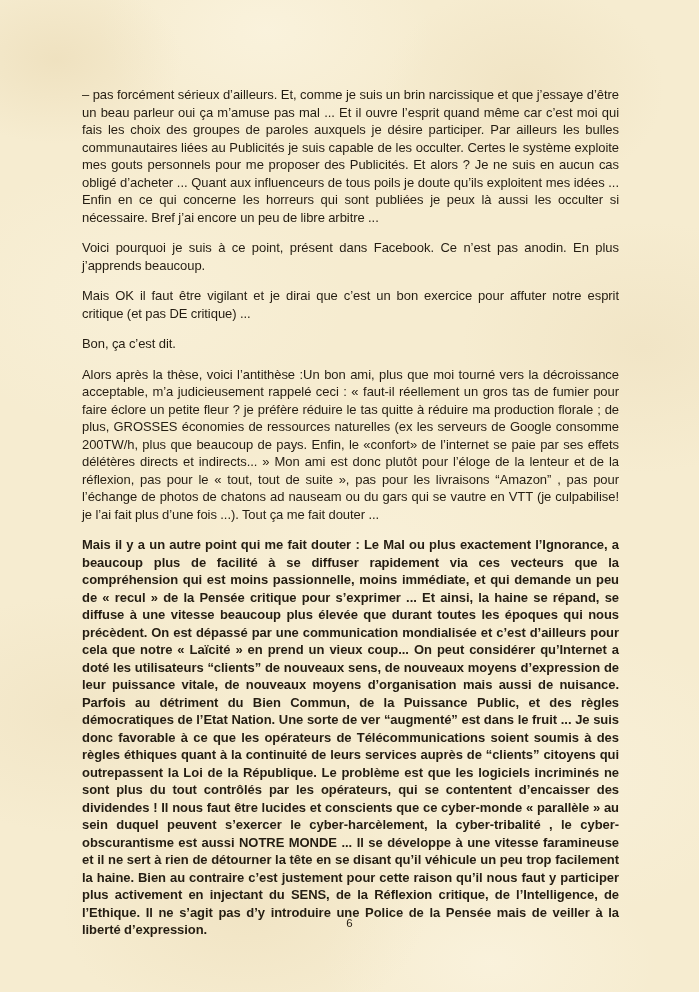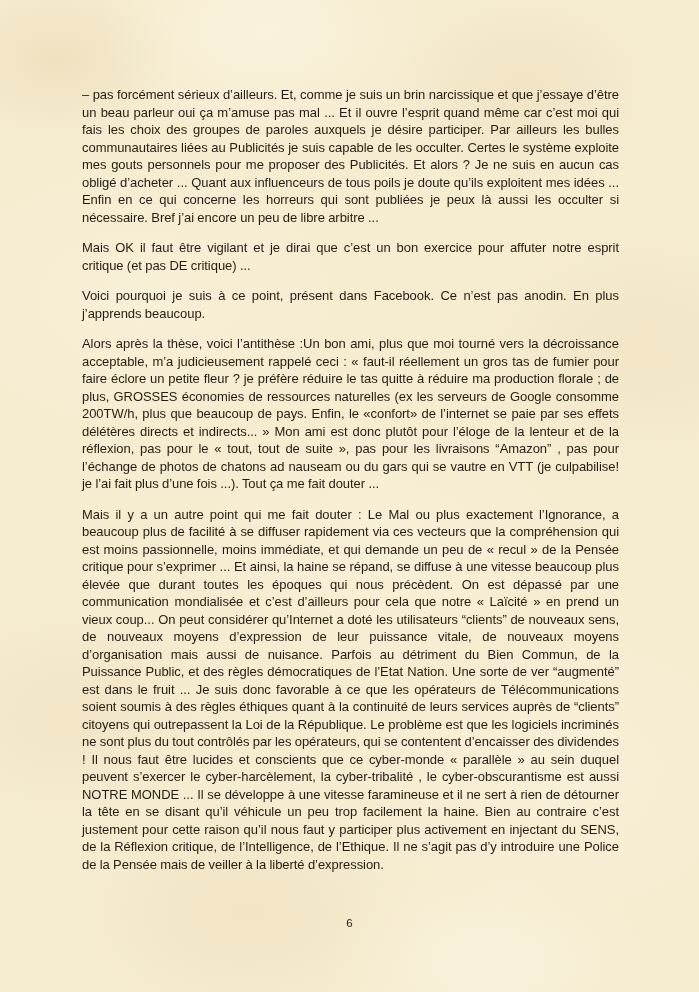--- a/index.html
+++ b/index.html
@@ -36,39 +36,40 @@
   }
   .para {
     margin: 0 0 13px 0;
     font-size: 13px;
     line-height: 17.5px;
     text-align: justify;
     letter-spacing: -0.05px;
     word-spacing: -0.2px;
     color: var(--ink, #241d12);
   }
-  .para:last-child { margin-bottom: 0; }
+  .para:last-child { margin-bottom: 0; font-weight: bold; }
   .run { font-style: normal; }
   .run.italic { }
   .page-number {
     position: absolute;
     top: 916px;
     left: 0;
     width: 100%;
     text-align: center;
     font-size: 11.5px;
     line-height: 14px;
     color: var(--ink, #241d12);
   }
 </style>
 </head>
 <body>
 
 <main class="page">
   <section class="content">
       <p class="para"><span class="run">– pas forcément sérieux d’ailleurs. Et, comme je suis un brin narcissique et que j’essaye d’être un beau parleur oui ça m’amuse pas mal ... Et il ouvre l’esprit quand même car c’est moi qui fais les choix des groupes de paroles auxquels je désire participer. Par ailleurs les bulles communautaires liées au Publicités je suis capable de les occulter. Certes le système exploite mes gouts personnels pour me proposer des Publicités. Et alors ? Je ne suis en aucun cas obligé d’acheter ... Quant aux influenceurs de tous poils je doute qu’ils exploitent mes idées ... Enfin en ce qui concerne les horreurs qui sont publiées je peux là aussi les occulter si nécessaire. Bref j’ai encore un peu de libre arbitre ...</span></p>
+      <p class="para"><span class="run">Voici pourquoi je suis à ce point, présent dans Facebook. Ce n’est pas anodin. En plus j’apprends beaucoup.</span></p>
       <p class="para"><span class="run">Mais OK il faut être vigilant et je dirai que c’est un bon exercice pour affuter notre esprit critique (et pas DE critique) ...</span></p>
-      <p class="para"><span class="run">Voici pourquoi je suis à ce point, présent dans Facebook. Ce n’est pas anodin. En plus j’apprends beaucoup.</span></p>
+      <p class="para"><span class="run">Bon, ça c’est dit.</span></p>
       <p class="para"><span class="run">Alors après la thèse, voici l’antithèse :Un bon ami, plus que moi tourné vers la décroissance acceptable, m’a judicieusement rappelé ceci : « </span><span class="run italic">faut-il réellement un gros tas de fumier pour faire éclore un petite fleur ? je préfère réduire le tas quitte à réduire ma production florale ; de plus, GROSSES économies de ressources naturelles (ex les serveurs de Google consomme 200TW/h, plus que beaucoup de pays. Enfin, le «confort» de l’internet se paie par ses effets délétères directs et indirects...</span><span class="run"> » Mon ami est donc plutôt pour l’éloge de la lenteur et de la réflexion, pas pour le « tout, tout de suite », pas pour les livraisons “Amazon” , pas pour l’échange de photos de chatons ad nauseam ou du gars qui se vautre en VTT (je culpabilise! je l’ai fait plus d’une fois ...). Tout ça me fait douter ...</span></p>
       <p class="para"><span class="run">Mais il y a un autre point qui me fait douter : Le Mal ou plus exactement l’Ignorance, a beaucoup plus de facilité à se diffuser rapidement via ces vecteurs que la compréhension qui est moins passionnelle, moins immédiate, et qui demande un peu de « recul » de la Pensée critique pour s’exprimer ... Et ainsi, la haine se répand, se diffuse à une vitesse beaucoup plus élevée que durant toutes les époques qui nous précèdent. On est dépassé par une communication mondialisée et c’est d’ailleurs pour cela que notre « Laïcité » en prend un vieux coup... On peut considérer qu’Internet a doté les utilisateurs “clients” de nouveaux sens, de nouveaux moyens d’expression de leur puissance vitale, de nouveaux moyens d’organisation mais aussi de nuisance. Parfois au détriment du Bien Commun, de la Puissance Public, et des règles démocratiques de l’Etat Nation. Une sorte de ver “augmenté” est dans le fruit ... Je suis donc favorable à ce que les opérateurs de Télécommunications soient soumis à des règles éthiques quant à la continuité de leurs services auprès de “clients” citoyens qui outrepassent la Loi de la République. Le problème est que les logiciels incriminés ne sont plus du tout contrôlés par les opérateurs, qui se contentent d’encaisser des dividendes ! Il nous faut être lucides et conscients que ce cyber-monde « parallèle » au sein duquel peuvent s’exercer le cyber-harcèlement, la cyber-tribalité , le cyber-obscurantisme est aussi NOTRE MONDE ... Il se développe à une vitesse faramineuse et il ne sert à rien de détourner la tête en se disant qu’il véhicule un peu trop facilement la haine. Bien au contraire c’est justement pour cette raison qu’il nous faut y participer plus activement en injectant du SENS, de la Réflexion critique, de l’Intelligence, de l’Ethique. Il ne s’agit pas d’y introduire une Police de la Pensée mais de veiller à la liberté d’expression.</span></p>
     </section>
   <div class="page-number">6</div>
 </main>
 
 </body></html>

